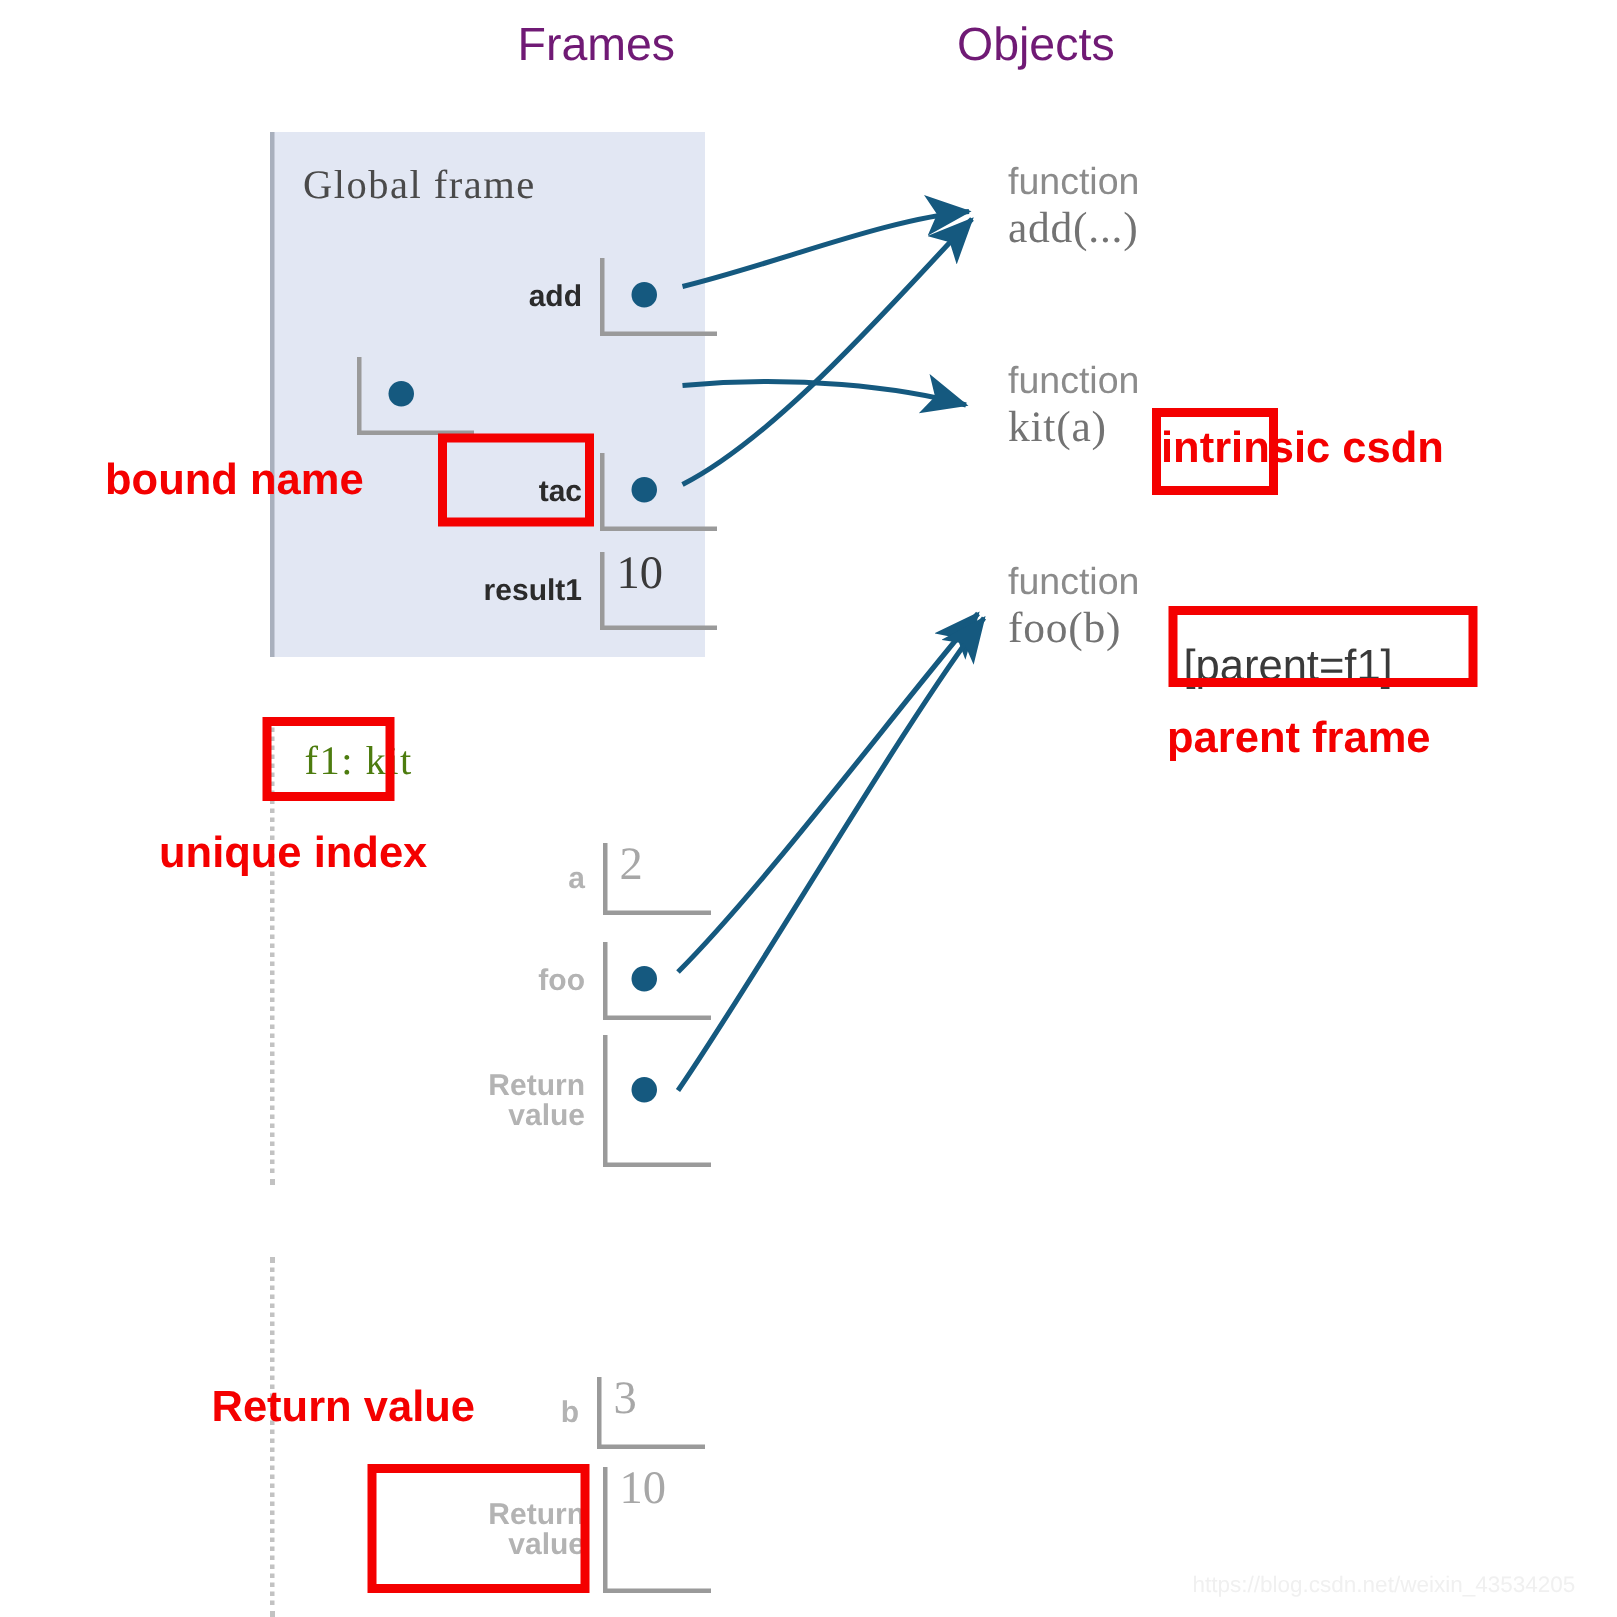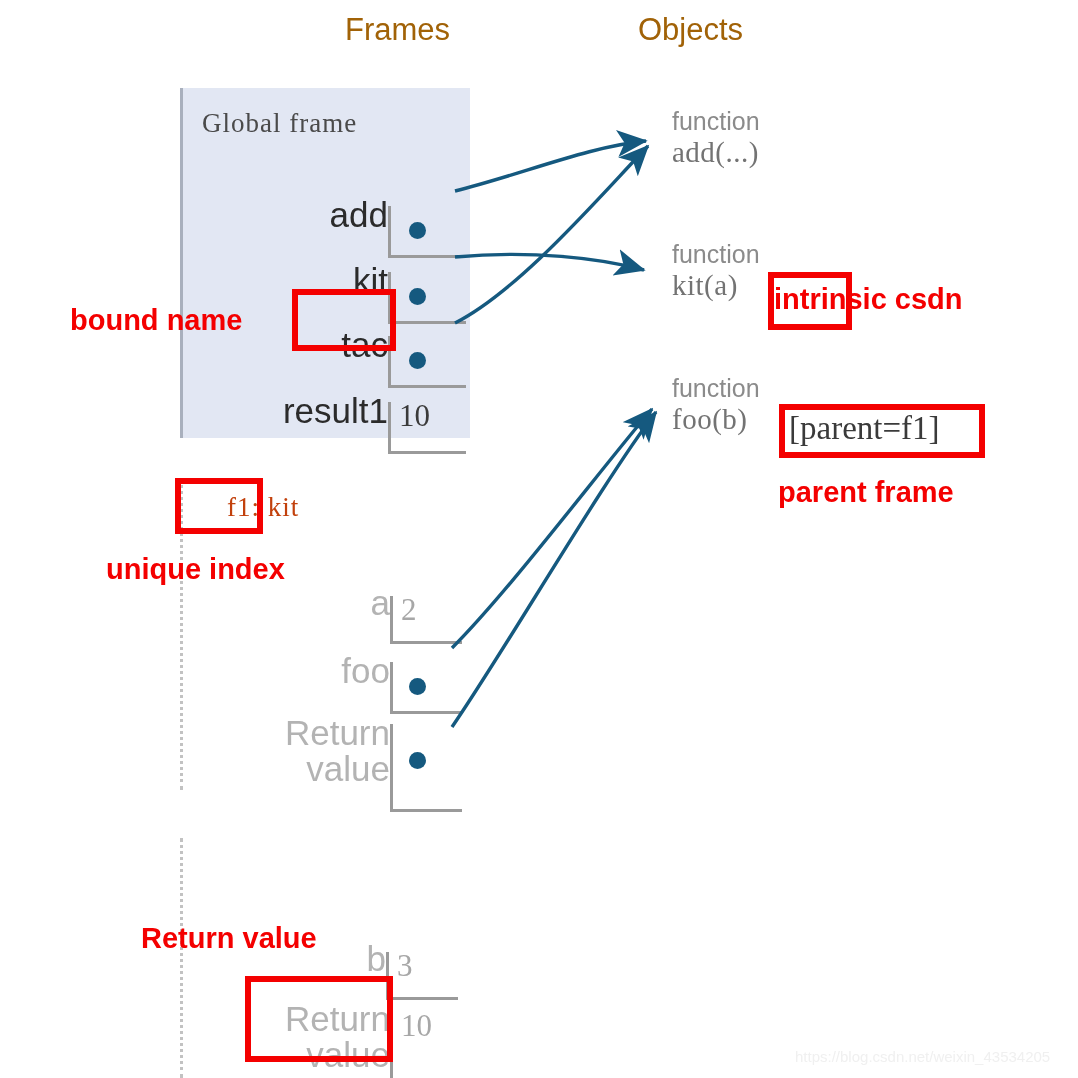--- a/index.html
+++ b/index.html
@@ -10,21 +10,21 @@
     position:relative;
     overflow:hidden;
   }
   .canvas{position:absolute;left:0;top:0;width:1078px;height:1078px;}
 
   
   .col-head{
     position:absolute;
     font-family:"Liberation Sans", sans-serif;
     font-size:31px;
-    color:#a16207;
+    color:#701a75;
     white-space:nowrap;
   }
   #head-frames{left:345px;top:12px;}
   #head-objects{left:638px;top:12px;}
 
   
   #global-frame{
     position:absolute;
     left:180px;top:88px;
     width:290px;height:350px;
@@ -37,31 +37,32 @@
     font-family:"Liberation Serif", serif;
     font-size:27px;letter-spacing:1px;
     color:#4a4a4a;white-space:nowrap;
   }
 
   
   .var-row{position:absolute;display:flex;align-items:center;}
   .var-name{
     text-align:right;
     font-family:"Liberation Sans", sans-serif;
-    font-size:35px;
+    font-size:20px;
     color:#2b2b2b;
     white-space:pre-line;
     line-height:1.02;
+    padding-right:12px;
+    font-weight:bold;
   }
   .var-cell{
     position:relative;
     border-left:3px solid #9a9a9a;
     border-bottom:3px solid #9a9a9a;
     box-sizing:border-box;
-    margin-top:34px;
   }
   .var-val{
     position:absolute;left:8px;top:-4px;
     font-family:"Liberation Serif", serif;
     font-size:31px;color:#3a3a3a;
   }
   .var-val.dim{color:#a7a7a7;}
   .dot{
     position:absolute;
     width:17px;height:17px;border-radius:50%;
@@ -88,21 +89,21 @@
   
   #f1-frame-line{
     position:absolute;left:180px;top:478px;
     width:0;height:312px;
     border-left:3px dotted #c2c2c2;
   }
   #f1-frame-title{
     position:absolute;left:203px;top:492px;
     font-family:"Liberation Serif", serif;
     font-size:27px;letter-spacing:1px;
-    color:#c2410c;white-space:nowrap;margin-left:24px;
+    color:#4d7c0f;white-space:nowrap;
   }
   #row-a{left:290px;top:562px;}
   #row-a .var-name{width:100px;}
   #row-a .var-cell{width:72px;height:48px;}
   #row-foo{left:270px;top:628px;}
   #row-foo .var-name{width:120px;}
   #row-foo .var-cell{width:72px;height:52px;}
   #row-retval-f1{left:250px;top:690px;}
   #row-retval-f1 .var-name{width:140px;}
   #row-retval-f1 .var-cell{width:72px;height:88px;}
@@ -136,23 +137,23 @@
   .obj .sig{
     display:block;
     font-family:"Liberation Serif", serif;
     font-size:29px;color:#737373;
     letter-spacing:0.5px;
   }
   #obj-add{left:672px;top:107px;}
   #obj-kit{left:672px;top:240px;}
   #obj-foo{left:672px;top:374px;}
   #obj-foo-parent{
-    position:absolute;left:789px;top:410px;
-    font-family:Liberation Serif, serif;
-    font-size:33px;color:#3a3a3a;white-space:nowrap;
+    position:absolute;left:789px;top:428px;
+    font-family:Liberation Sans, sans-serif;
+    font-size:29px;color:#3a3a3a;white-space:nowrap;
   }
 
   
   .red-box{
     position:absolute;
     border:6px solid #f40000;
     box-sizing:border-box;
     background:transparent;
   }
   .red-label{
@@ -195,21 +196,20 @@
   <div id="global-frame-title">Global frame</div>
 
   <div class="var-row" id="row-add">
     <div class="var-name">add</div>
     <div class="var-cell">
       <span class="dot" style="left:18px;top:16px;"></span>
     </div>
   </div>
 
   <div class="var-row" id="row-kit">
-    <div class="var-name">kit</div>
     <div class="var-cell">
       <span class="dot" style="left:18px;top:16px;"></span>
     </div>
   </div>
 
   <div class="var-row" id="row-tac">
     <div class="var-name">tac</div>
     <div class="var-cell">
       <span class="dot" style="left:18px;top:16px;"></span>
     </div>

